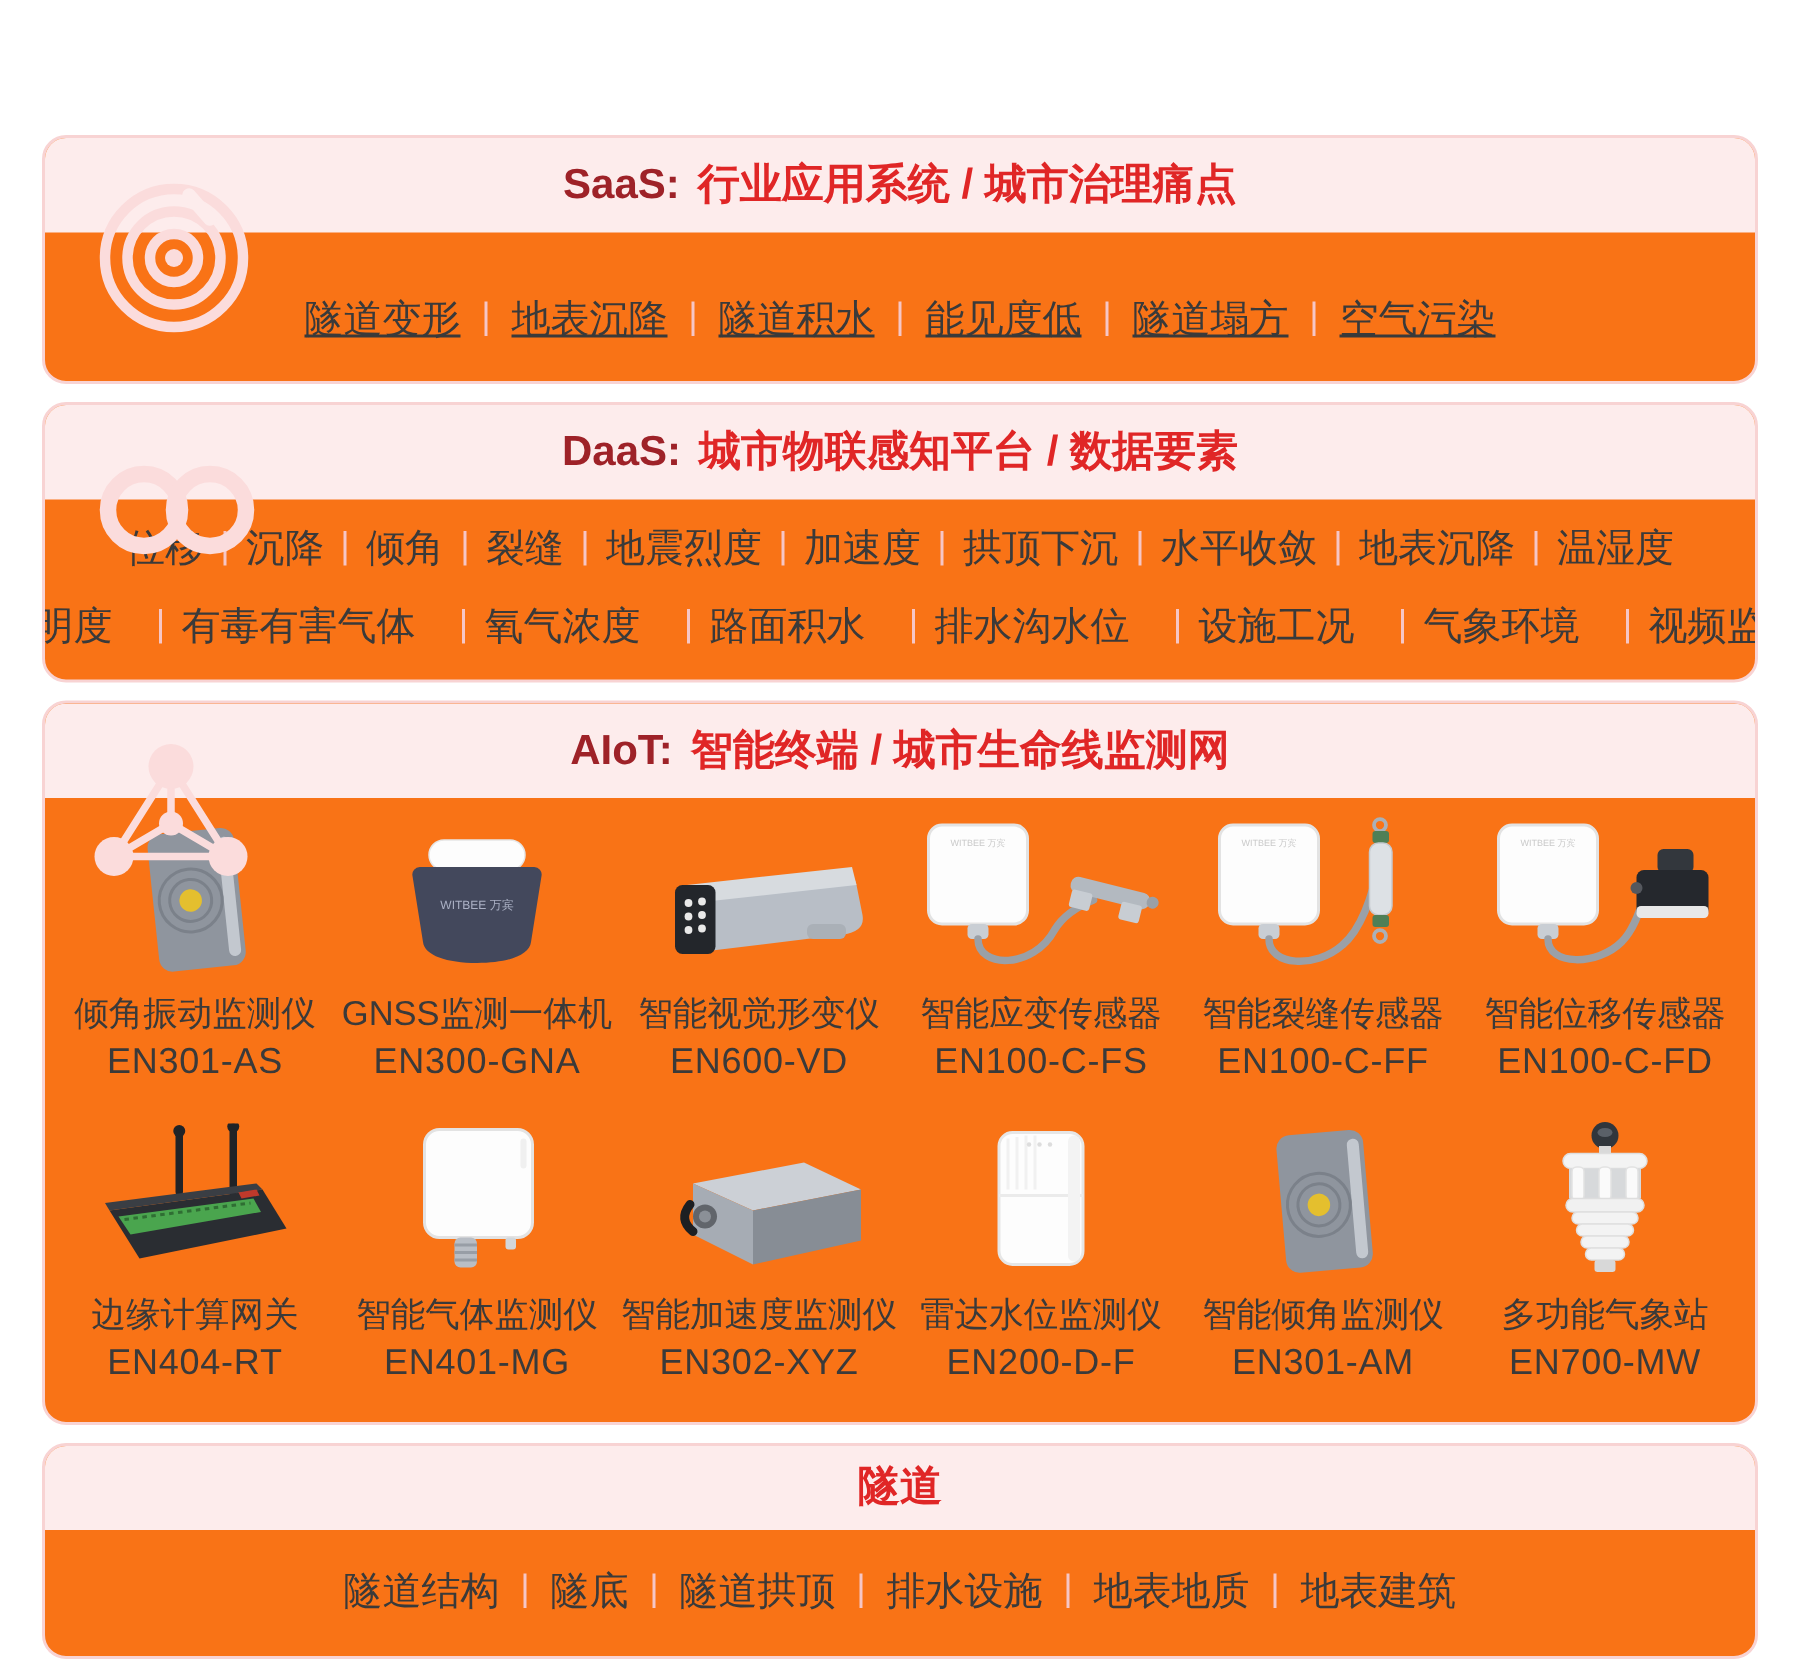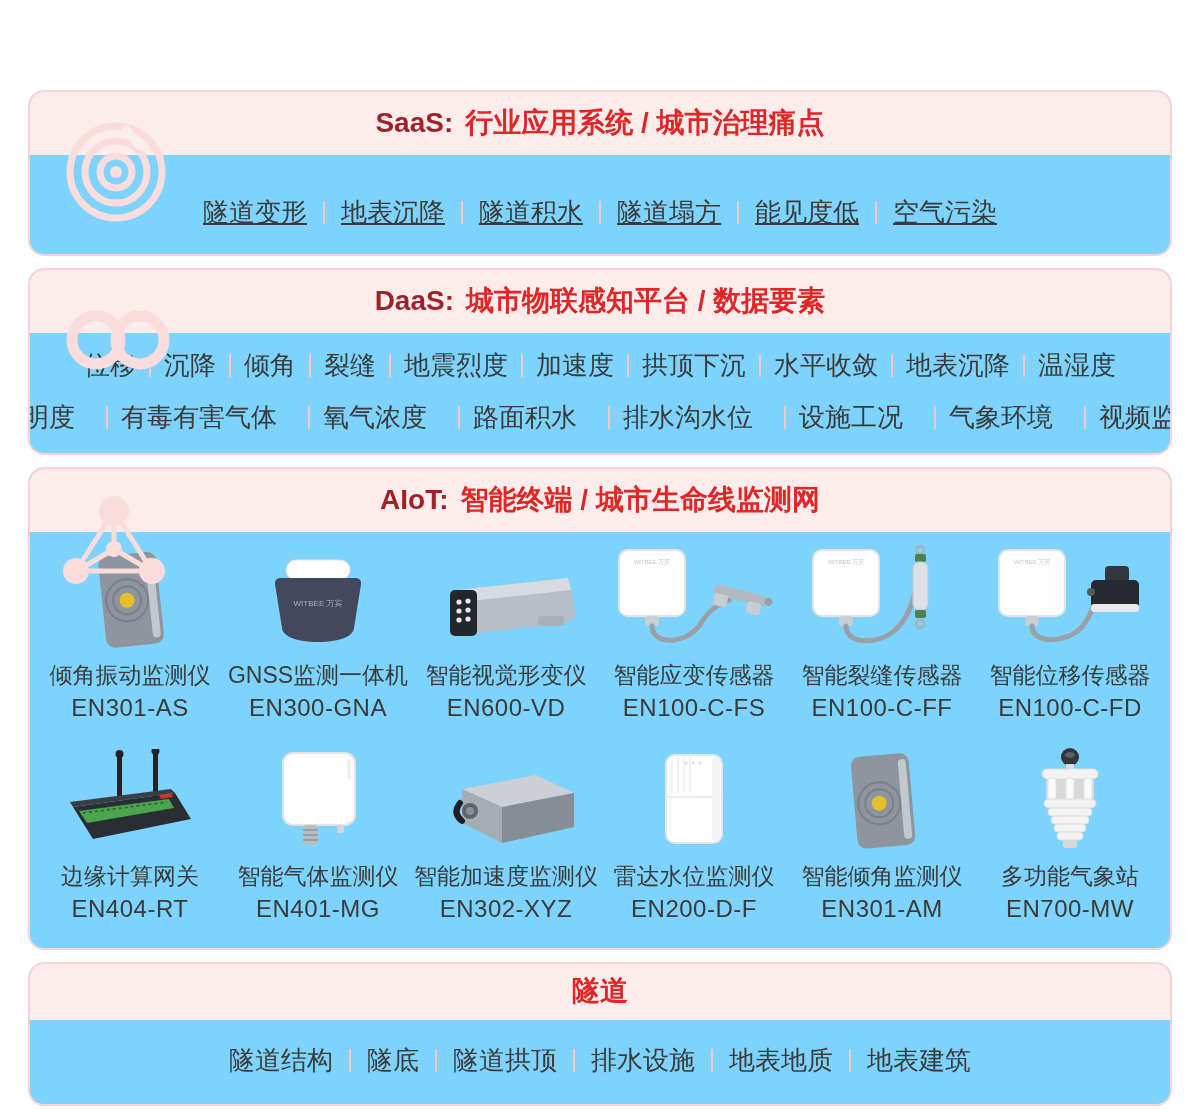--- a/index.html
+++ b/index.html
@@ -1,20 +1,20 @@
 <!DOCTYPE html>
 <html><head>
 <meta charset="utf-8">
 <style>
   * { margin:0; padding:0; box-sizing:border-box; }
   html,body { width:1200px; height:1109px; background:#ffffff; overflow:hidden; }
   body { font-family:"Liberation Sans","DejaVu Sans",sans-serif; color:#3a3a3a; }
   .wrap { padding:90px 28px 0 28px; display:flex; flex-direction:column; gap:12px; }
 
-  .box { position:relative; border:2px solid #f8d3d3; border-radius:16px; background:#7dd3fc; overflow:hidden; }
+  .box { position:relative; border:2px solid #f8d3d3; border-radius:16px; background:#f97316; overflow:hidden; }
   .box-header { background:#fdecec; text-align:center; font-weight:bold; font-size:28px; line-height:34px; padding:14px 0 15px 0; position:relative; z-index:0; }
   .t-prefix { color:#9e2228; margin-right:12px; }
   .t-rest   { color:#e02626; }
 
   .watermark { position:absolute; pointer-events:none; z-index:2; }
 
   .pill-row { display:flex; justify-content:center; align-items:center; flex-wrap:nowrap; }
   .pill { font-size:26px; color:#3a3a3a; line-height:40px; padding:0 17px; position:relative; white-space:nowrap; }
   .pill + .pill::before { content:""; position:absolute; left:-1px; top:9px; width:2px; height:23px; background:#f6c6c6; }
   .daas .pill { padding:0 14px; }
@@ -46,22 +46,22 @@
       <path d="M66 14 L80 30" stroke="#fdecec" stroke-width="9" stroke-linecap="round"></path>
     </svg>
     <header class="box-header">
       <span class="t-prefix">SaaS:</span><span class="t-rest">行业应用系统 / 城市治理痛点</span>
     </header>
     <div class="saas-content">
       <div class="pill-row">
         <span class="pill">隧道变形</span>
         <span class="pill">地表沉降</span>
         <span class="pill">隧道积水</span>
+        <span class="pill">能见度低</span>
         <span class="pill">隧道塌方</span>
-        <span class="pill">能见度低</span>
         <span class="pill">空气污染</span>
       </div>
     </div>
   </section>
 
   <section class="box daas">
     <svg class="watermark" style="left:28px; top:32px;" width="120" height="76" viewBox="0 0 120 76">
       <circle cx="38" cy="38" r="24" fill="none" stroke="#fbdcdc" stroke-width="11"></circle>
       <circle cx="82" cy="38" r="24" fill="none" stroke="#fbdcdc" stroke-width="11"></circle>
     </svg>

